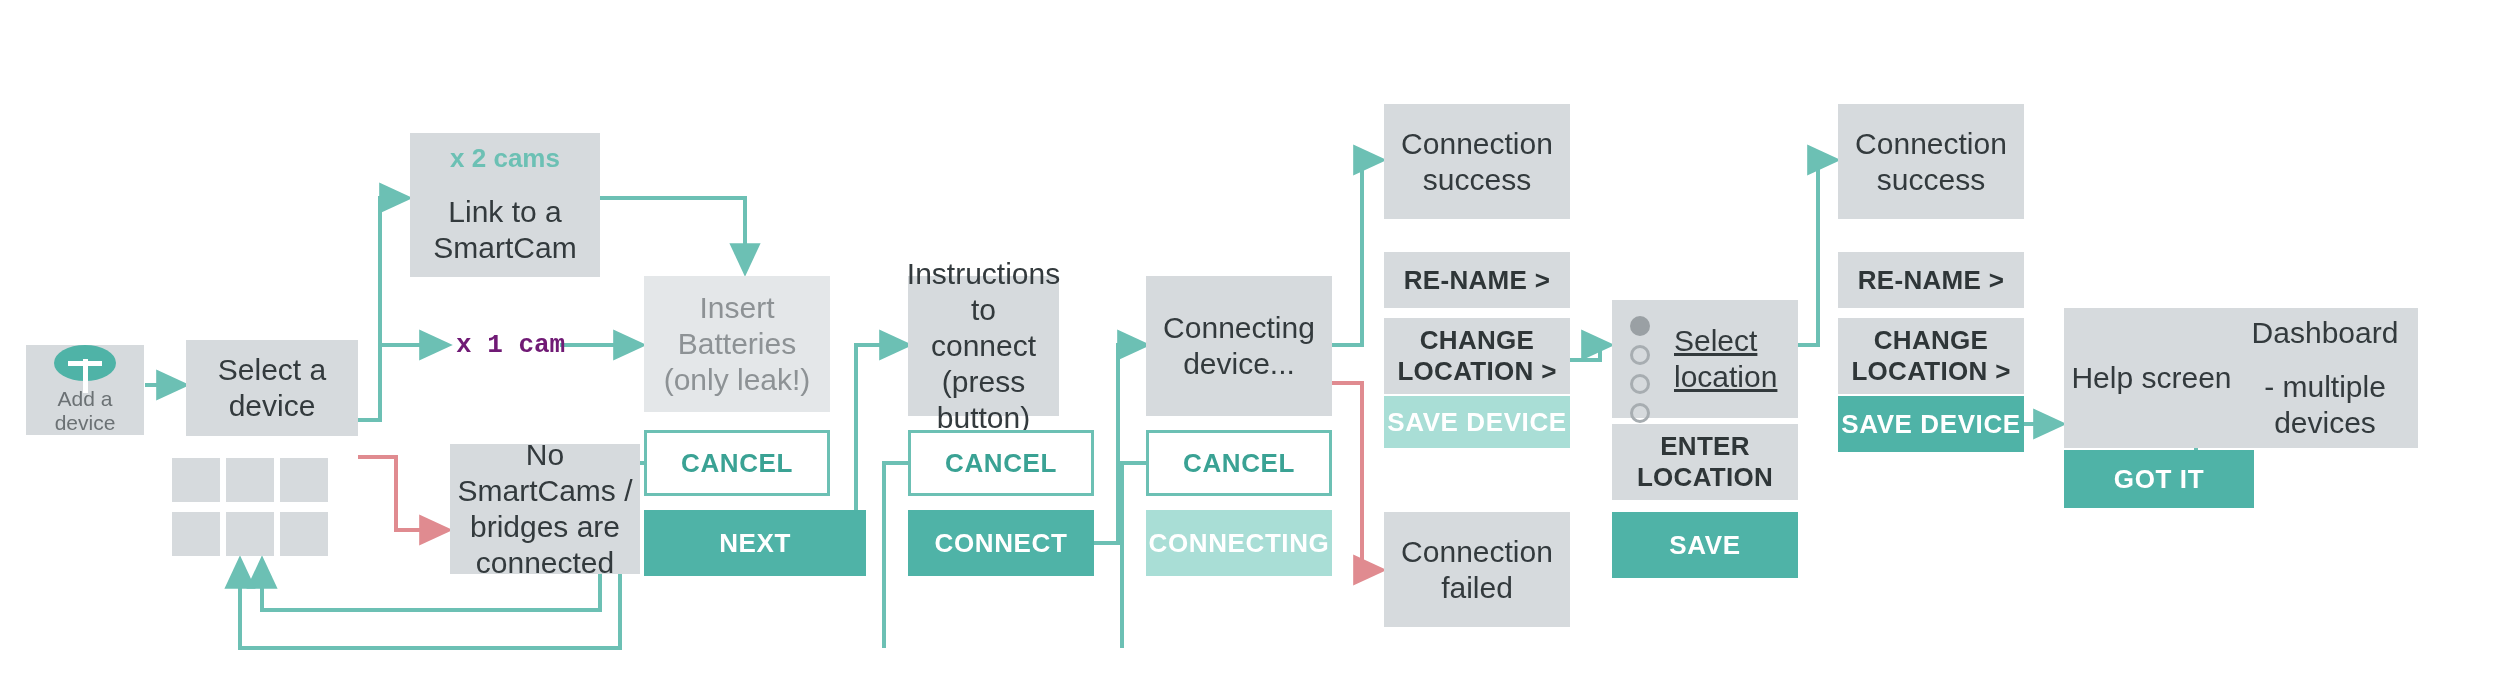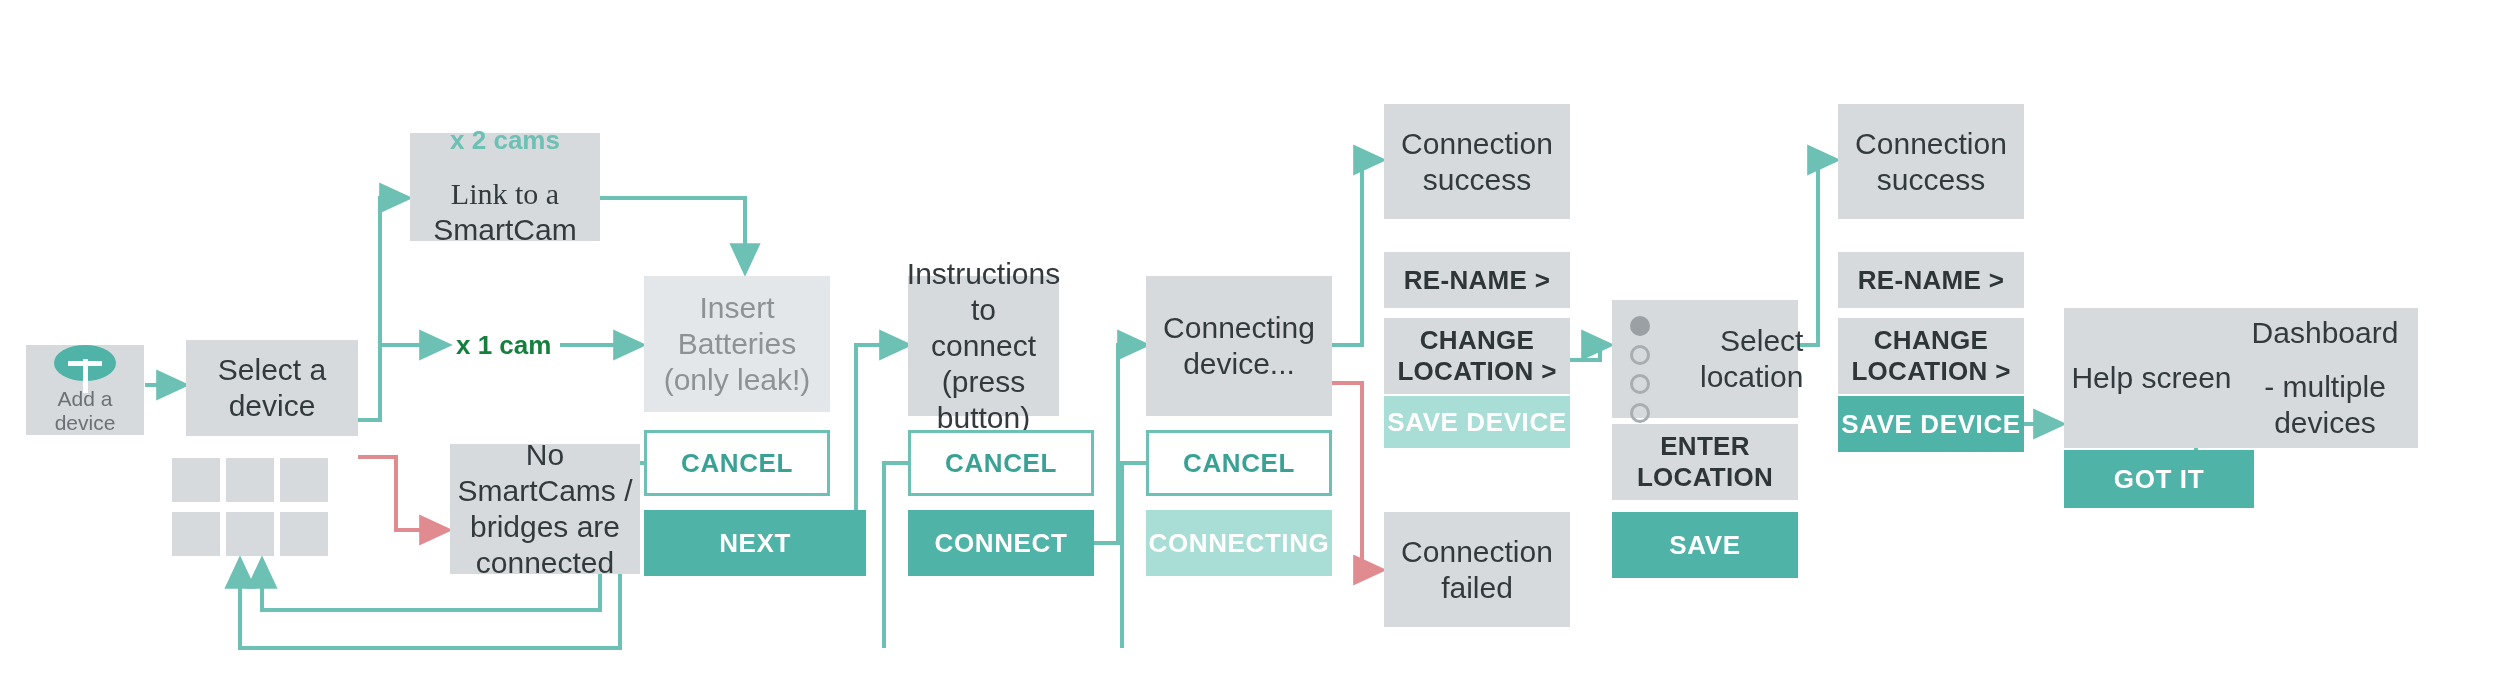--- a/index.html
+++ b/index.html
@@ -10,21 +10,21 @@
   .node{position:absolute;box-sizing:border-box;display:flex;flex-direction:column;
         align-items:center;justify-content:center;text-align:center;}
   .screen{background:#d6dadd;color:#333a3d;}
   .screen.light{background:#e4e7e9;color:#8d9295;}
   .btn-solid{background:#4fb3a7;color:#ffffff;font-weight:bold;letter-spacing:.6px;}
   .btn-solid.faded{background:#a9ded6;color:#ffffff;}
   .btn-outline{background:#ffffff;color:#3aa294;border:3px solid #6cc0b4;font-weight:bold;letter-spacing:.6px;}
   .btn-flat{background:#d6dadd;color:#2f3638;font-weight:bold;letter-spacing:.3px;}
   .tile{position:absolute;background:#d6dadd;}
 
-  .label-teal{position:absolute;color:#15803d;font-weight:bold;white-space:nowrap;}
+  .label-teal{position:absolute;color:#701a75;font-weight:bold;white-space:nowrap;font-family:Liberation Mono, monospace;}
   .caption-sm{font-size:21px;color:#6b7174;margin-top:6px;}
 
   .plus-circle{width:62px;height:62px;border-radius:50%;background:#4fb3a7;position:relative;}
   .plus-circle:before,.plus-circle:after{content:"";position:absolute;background:#ffffff;}
   .plus-circle:before{left:50%;top:14px;width:5px;height:34px;margin-left:-2.5px;}
   .plus-circle:after{top:50%;left:14px;height:5px;width:34px;margin-top:-2.5px;}
 
   .sublabel{font-size:26px;color:#6cc0b4;font-weight:bold;line-height:1.15;}
   .title-2l{font-size:30px;line-height:1.2;font-weight:normal;}
 
@@ -100,23 +100,23 @@
 
   <div class="tile" style="left:172px;top:458px;width:48px;height:44px;"></div>
   <div class="tile" style="left:226px;top:458px;width:48px;height:44px;"></div>
   <div class="tile" style="left:280px;top:458px;width:48px;height:44px;"></div>
   <div class="tile" style="left:172px;top:512px;width:48px;height:44px;"></div>
   <div class="tile" style="left:226px;top:512px;width:48px;height:44px;"></div>
   <div class="tile" style="left:280px;top:512px;width:48px;height:44px;"></div>
 
   <div class="label-teal" style="left:456px;top:330px;font-size:26px;">x 1 cam</div>
 
-  <div class="node screen" style="left:410px;top:133px;width:190px;height:108px;">
+  <div class="node screen" style="left:410px;top:133px;width:190px;height:144px;">
     <span class="sublabel">x 2 cams</span>
-    <span class="title-2l" style="margin-top:20px;font-family:Liberation Serif, serif;">Link to a</span>
+    <span class="title-2l" style="margin-top:20px;">Link to a</span>
     <span class="title-2l">SmartCam</span>
   </div>
 
   <div class="node screen title-2l" style="left:450px;top:444px;width:190px;height:130px;">
     <span>No SmartCams /</span>
     <span>bridges are</span>
     <span>connected</span>
   </div>
 
   <div class="node screen light title-2l" style="left:644px;top:276px;width:186px;height:136px;">
@@ -175,21 +175,21 @@
   </div>
 
   <div class="node screen" style="left:1612px;top:300px;width:186px;height:118px;flex-direction:row;justify-content:flex-start;">
     <div class="radio-row" style="left:18px;top:16px;">
       <span class="radio on"></span>
       <span class="radio"></span>
       <span class="radio"></span>
       <span class="radio"></span>
       <span class="radio"></span>
     </div>
-    <div style="margin-left:88px;text-align:right;">
+    <div style="margin-left:62px;text-align:left;text-decoration:underline;">
       <div class="title-2l">Select</div>
       <div class="title-2l">location</div>
     </div>
   </div>
   <div class="node btn-flat" style="left:1612px;top:424px;width:186px;height:76px;font-size:26px;line-height:1.2;">
     <span>ENTER</span>
     <span>LOCATION</span>
   </div>
   <div class="node btn-solid" style="left:1612px;top:512px;width:186px;height:66px;font-size:26px;">
     <span>SAVE</span>

